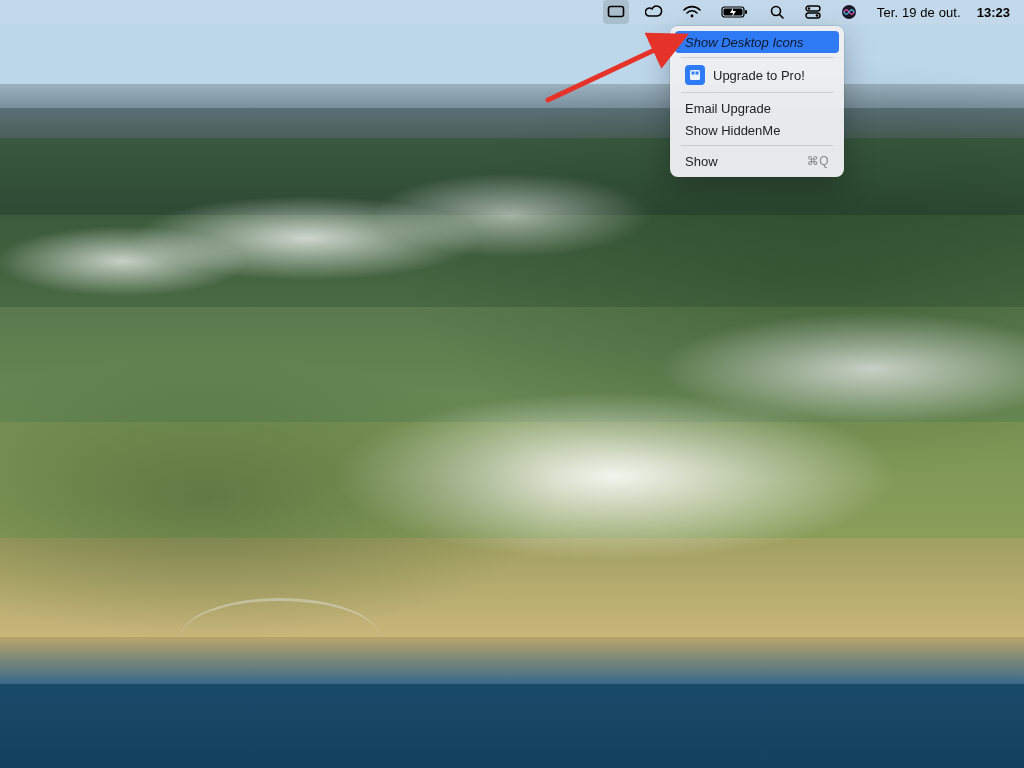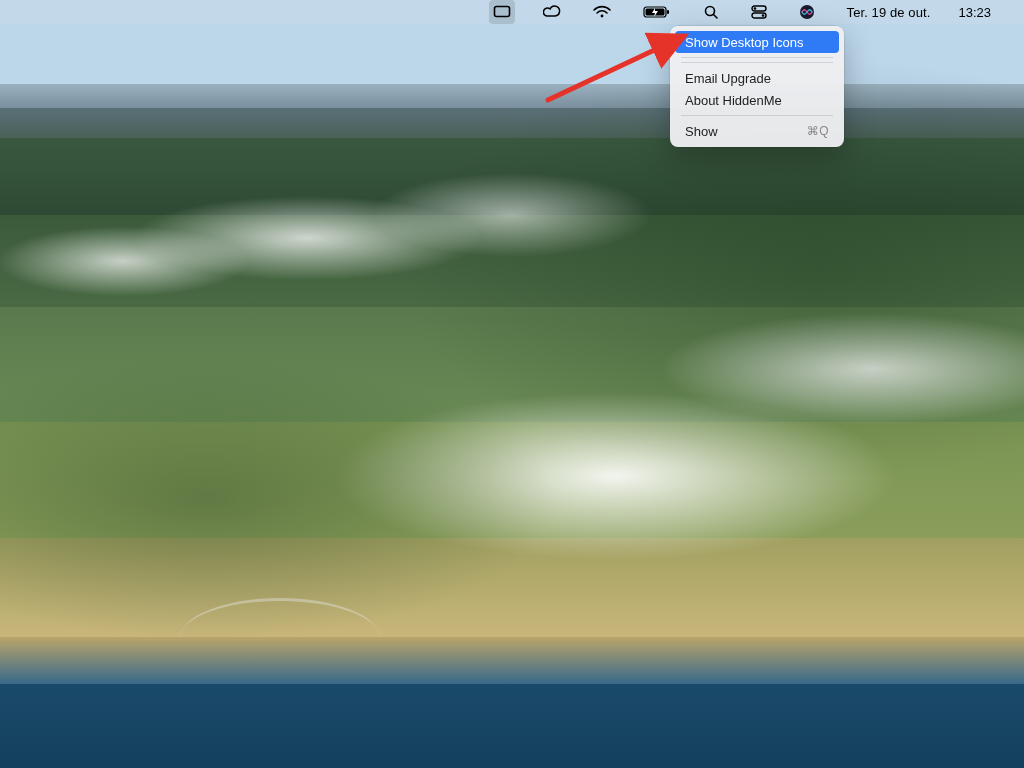--- a/index.html
+++ b/index.html
@@ -48,43 +48,43 @@
     border-top: 3px solid rgba(220,220,210,0.5);
     border-radius: 100px 100px 0 0 / 40px 40px 0 0;
   }
 
   
   .menubar {
     position: absolute; top: 0; left: 0; right: 0; height: 24px;
     background: rgba(200,220,235,0.55);
     backdrop-filter: blur(20px);
     display: flex; align-items: center; justify-content: flex-end;
-    padding-right: 29px; gap: 24px;
+    padding-right: 10px; gap: 12px;
     font-size: 13px; color: #000;
   }
   .menubar .slot { display:flex; align-items:center; height:24px; padding:0 4px; }
   .menubar .active { background: rgba(0,0,0,0.12); border-radius: 4px; }
   .menubar svg { display:block; }
   .date { font-weight: 400; letter-spacing: 0.1px; }
-  .time { font-weight: 400; margin-left: -4px; }
+  .time { font-weight: 700; margin-left: -4px; }
 
   
   .dropdown {
     position: absolute; top: 26px; left: 670px; width: 174px;
     background: rgba(238,238,240,0.96);
     border-radius: 8px;
     box-shadow: 0 0 0 0.5px rgba(0,0,0,0.15), 0 10px 30px rgba(0,0,0,0.25);
     padding: 5px;
     font-size: 13px; color: #222;
   }
   .menu-item {
     display:flex; align-items:center; justify-content:space-between;
     padding: 3px 10px; border-radius: 4px; min-height: 22px;
   }
-  .menu-item.highlight { background: #2f7bf6; color: #ffffff; }
+  .menu-item.highlight { background: #2f7bf6; color: #0f172a; font-style: italic; }
   .menu-item .shortcut { color: #888; font-size: 12px; letter-spacing: 0.5px; }
   .menu-sep { height:1px; background: rgba(0,0,0,0.12); margin: 4px 6px; }
   .upgrade-icon {
     width:20px; height:20px; background:#2f7bf6; border-radius:4px; margin-right:8px;
     display:flex; align-items:center; justify-content:center; flex:0 0 auto;
   }
   .upgrade-icon svg { width:14px; height:14px; }
   .menu-item .left { display:flex; align-items:center; }
 
   
@@ -147,26 +147,38 @@
     </div>
     <span class="slot date">Ter. 19 de out.</span>
     <span class="slot time">13:23</span>
   </div>
 
   <div class="dropdown">
     <div class="menu-item highlight">
       <span>Show Desktop Icons</span>
     </div>
     <div class="menu-sep"></div>
+    <div class="menu-item">
+      <span class="left">
+        <span class="upgrade-icon">
+          <svg viewBox="0 0 14 14">
+              <rect x="2" y="2" width="10" height="10" rx="1.5" fill="#fff" opacity="0.9"></rect>
+              <rect x="3.5" y="3.5" width="3" height="3" fill="#2f7bf6"></rect>
+              <rect x="7.5" y="3.5" width="3" height="3" fill="#2f7bf6"></rect>
+            </svg>
+        </span>
+        <span>Upgrade to Pro!</span>
+      </span>
+    </div>
     <div class="menu-sep"></div>
     <div class="menu-item">
       <span>Email Upgrade</span>
     </div>
     <div class="menu-item">
-      <span>About HiddenMe</span>
+      <span>Show HiddenMe</span>
     </div>
     <div class="menu-sep"></div>
     <div class="menu-item">
       <span>Show</span>
       <span class="shortcut">⌘Q</span>
     </div>
   </div>
 
   <svg class="arrow" viewBox="0 0 160 80">
     <defs>

